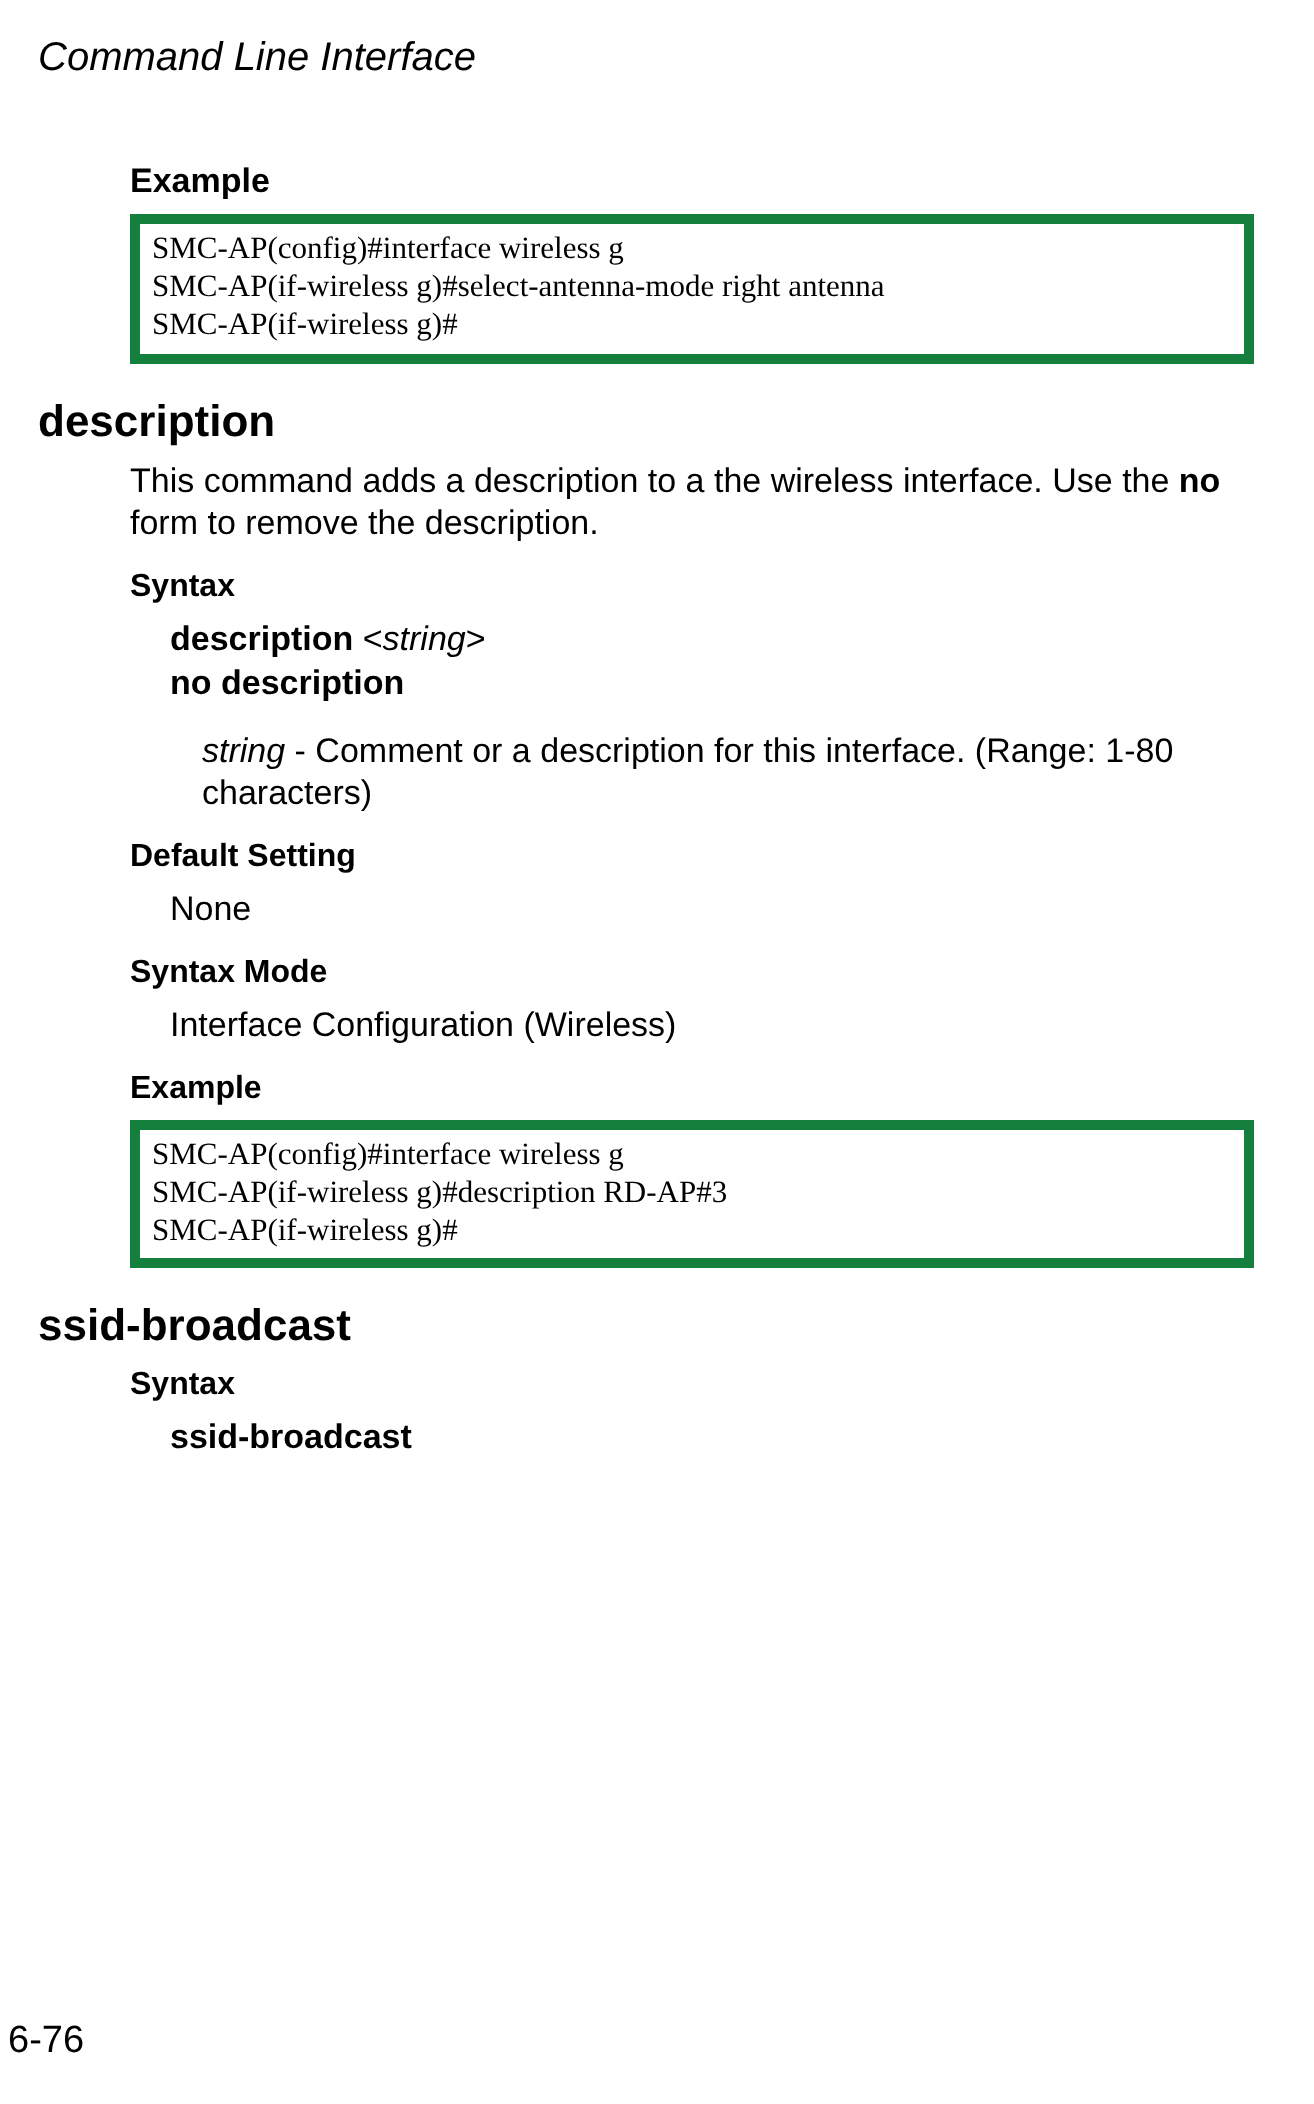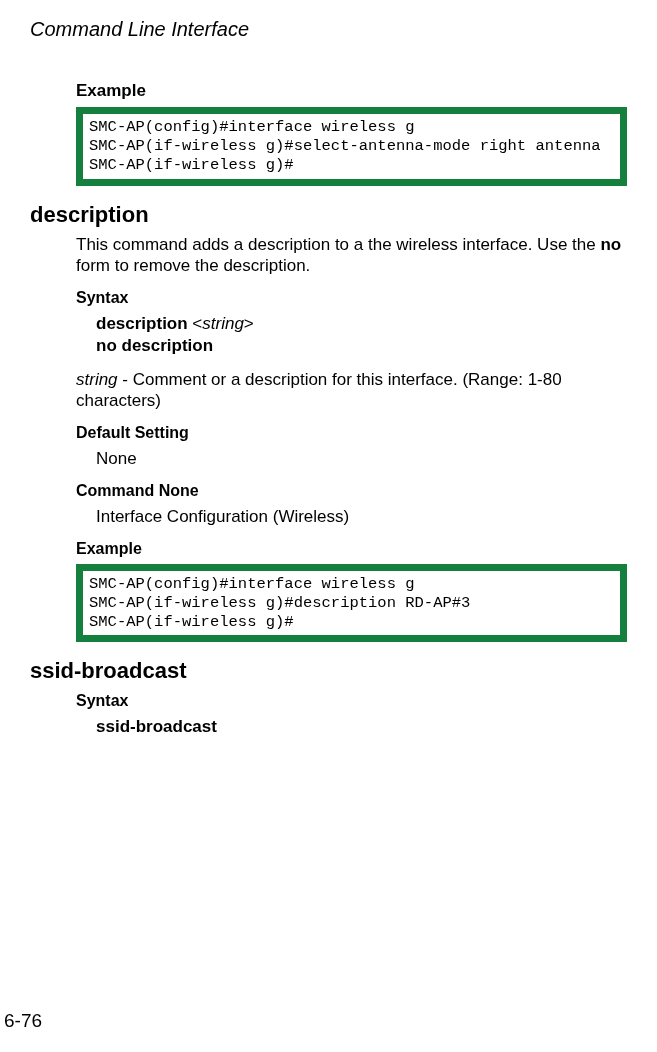--- a/index.html
+++ b/index.html
@@ -9,38 +9,38 @@
     height: 1052px;
     background: #fff;
     font-family: Arial, Helvetica, sans-serif;
     color: #000;
   }
   .page {
     position: relative;
     width: 657px;
     height: 1052px;
     box-sizing: border-box;
-    padding: 18px 30px 20px 30px;
+    padding: 18px 30px 20px 19px;
   }
   .running-head {
     font-style: italic;
     font-size: 20px;
     margin-bottom: 40px;
   }
   .body-col {
     margin-left: 46px;
   }
   .sub-label {
     font-weight: bold;
     font-size: 17px;
     margin-bottom: 6px;
   }
   .codeblock {
-    border: 7px solid #15803d;
-    font-family: Liberation Mono, monospace;
+    border: 5px solid #15803d;
+    font-family: Liberation Serif, serif;
     font-size: 15.5px;
     line-height: 1.22;
     padding: 4px 6px;
     white-space: pre;
     margin-bottom: 16px;
   }
   .h-section {
     font-weight: bold;
     font-size: 22px;
     margin: 10px 0 6px -46px; 
@@ -53,20 +53,21 @@
   .para .bold { font-weight: bold; text-align: right; }
   .syntax-inner {
     margin-left: 20px;
     font-size: 17px;
     line-height: 1.28;
     margin-bottom: 12px;
   }
   .syntax-inner .cmd { font-weight: bold; }
   .syntax-inner .arg-it { font-style: italic; }
   .desc-inner {
+    margin-left: 36px;
     font-size: 17px;
     line-height: 1.28;
     margin-bottom: 12px;
   }
   .desc-inner .arg-it { font-style: italic; }
   .subhead {
     font-weight: bold;
     font-size: 16px;
     margin: 8px 0 6px 0;
   }
@@ -104,21 +105,21 @@
       <span class="cmd">no description</span>
     </div>
 
     <div class="desc-inner">
       <span class="arg-it">string</span><span> - Comment or a description for this interface. (Range: 1-80 characters)</span>
     </div>
 
     <div class="subhead">Default Setting</div>
     <div class="syntax-inner">None</div>
 
-    <div class="subhead">Command None</div>
+    <div class="subhead">Syntax Mode</div>
     <div class="syntax-inner">Interface Configuration (Wireless)</div>
 
     <div class="subhead">Example</div>
     <div class="codeblock">SMC-AP(config)#interface wireless g
 SMC-AP(if-wireless g)#description RD-AP#3
 SMC-AP(if-wireless g)#</div>
 
     <div class="h-section">ssid-broadcast</div>
 
 

